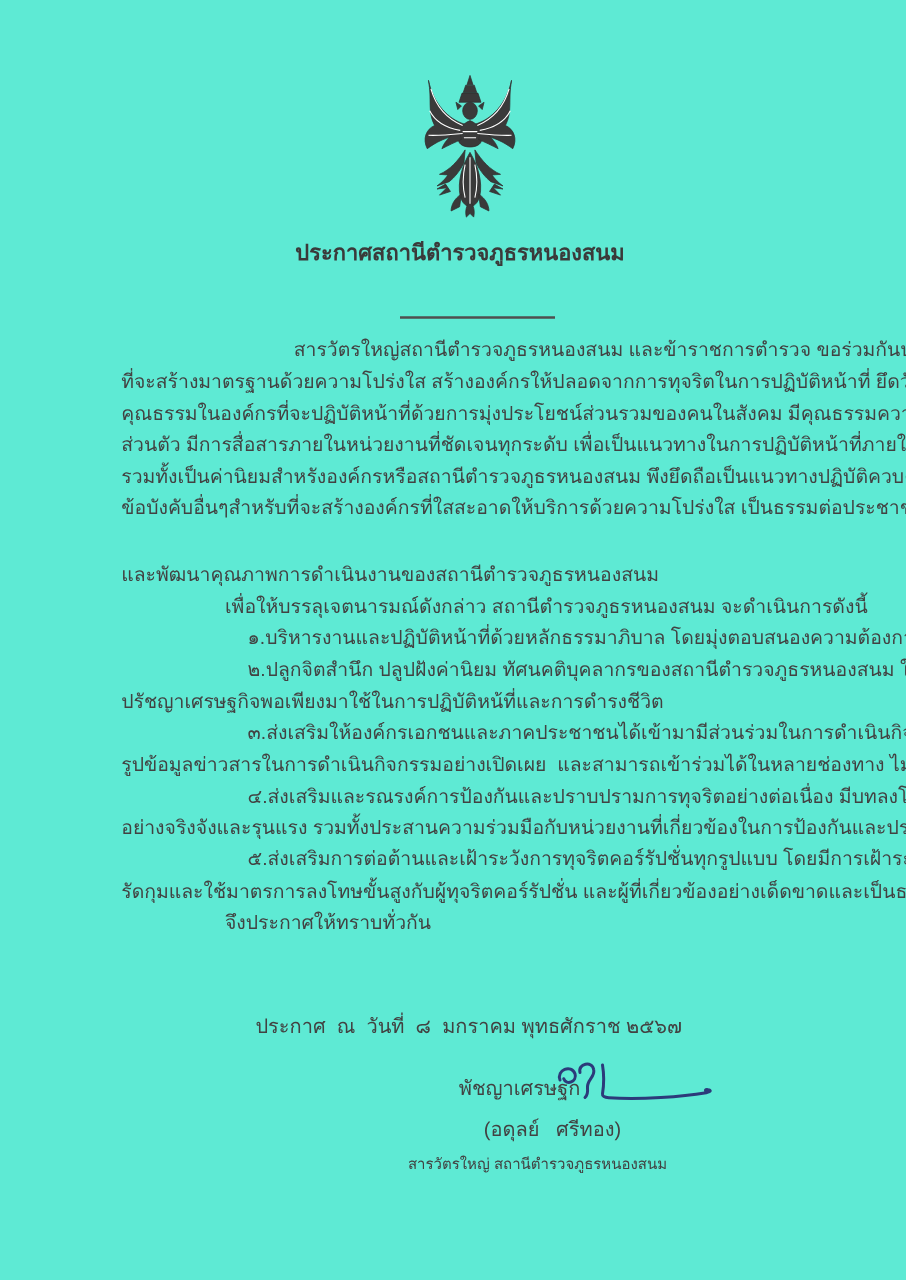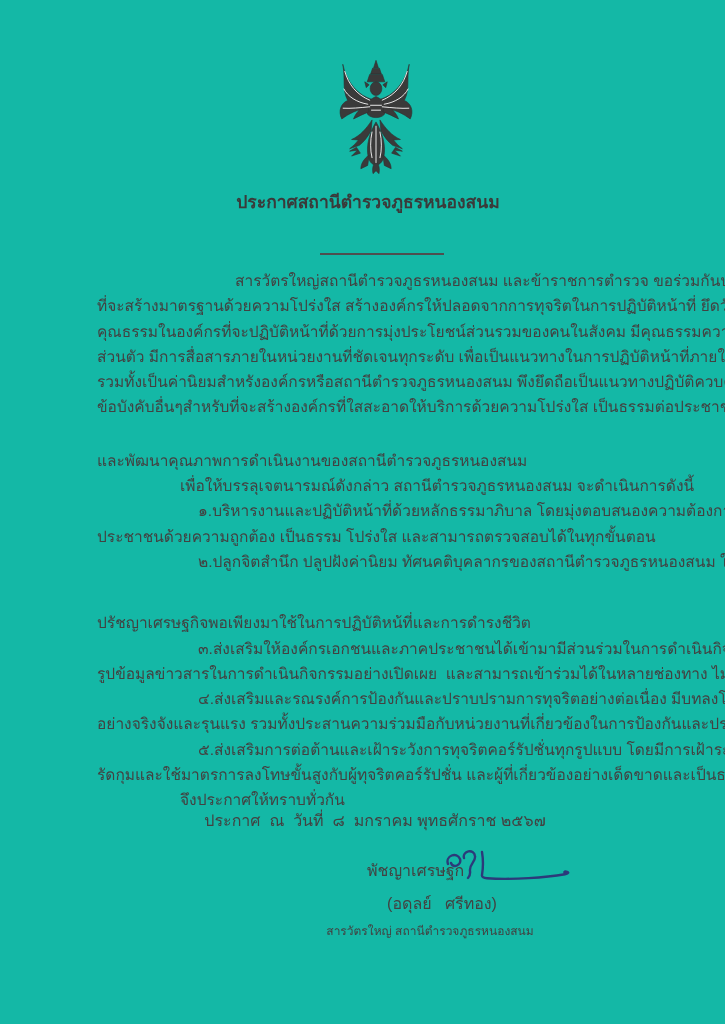--- a/index.html
+++ b/index.html
@@ -1,19 +1,19 @@
 <!DOCTYPE html>
 <html><head>
 <meta charset="utf-8">
 <style>
   html,body{margin:0;padding:0;background:#ffffff;}
   .page{
     position:relative;
     width:725px;height:1024px;
-    background:#14b8a6;
+    background:#5eead4;
     font-family:"Liberation Sans", sans-serif;
     color:#424242;
     overflow:hidden;
   }
   .emblem{position:absolute;left:333px;top:58px;width:86px;height:118px;}
   .doc-title{
     position:absolute;top:188px;left:368px;transform:translateX(-50%);
     font-size:17.5px;font-weight:bold;color:#3a3a3a;white-space:pre;
   }
   .subject-row{
@@ -105,23 +105,22 @@
   <div class="doc-body">
       <div class="body-line" style="padding-left: 138px;">สารวัตรใหญ่สถานีตำรวจภูธรหนองสนม และข้าราชการตำรวจ ขอร่วมกันประกาศเจตนารมณ์</div>
       <div class="body-line" style="padding-left: 0px;">ที่จะสร้างมาตรฐานด้วยความโปร่งใส สร้างองค์กรให้ปลอดจากการทุจริตในการปฏิบัติหน้าที่ ยึดวัฒนธรรม</div>
       <div class="body-line" style="padding-left: 0px;">คุณธรรมในองค์กรที่จะปฏิบัติหน้าที่ด้วยการมุ่งประโยชน์ส่วนรวมของคนในสังคม มีคุณธรรมความสัมพันธ์</div>
       <div class="body-line" style="padding-left: 0px;">ส่วนตัว มีการสื่อสารภายในหน่วยงานที่ชัดเจนทุกระดับ เพื่อเป็นแนวทางในการปฏิบัติหน้าที่ภายในองค์กร</div>
       <div class="body-line" style="padding-left: 0px;">รวมทั้งเป็นค่านิยมสำหรังองค์กรหรือสถานีตำรวจภูธรหนองสนม พึงยึดถือเป็นแนวทางปฏิบัติควบคู่กับกฎ</div>
       <div class="body-line" style="padding-left: 0px;">ข้อบังคับอื่นๆสำหรับที่จะสร้างองค์กรที่ใสสะอาดให้บริการด้วยความโปร่งใส เป็นธรรมต่อประชาชนผู้รับบริการ</div>
       <div class="body-line" style="padding-left: 0px; margin-top: 28px;">และพัฒนาคุณภาพการดำเนินงานของสถานีตำรวจภูธรหนองสนม</div>
       <div class="body-line" style="padding-left: 83px;">เพื่อให้บรรลุเจตนารมณ์ดังกล่าว สถานีตำรวจภูธรหนองสนม จะดำเนินการดังนี้</div>
       <div class="body-line" style="padding-left: 101px;">๑.บริหารงานและปฏิบัติหน้าที่ด้วยหลักธรรมาภิบาล โดยมุ่งตอบสนองความต้องการของ</div>
-      <div class="body-line" style="padding-left: 0px;">ประชาชนด้วยความถูกต้อง เป็นธรรม โปร่งใส และสามารถตรวจสอบได้ในทุกขั้นตอน</div>
       <div class="body-line" style="padding-left: 101px;">๒.ปลูกจิตสำนึก ปลูปฝังค่านิยม ทัศนคติบุคลากรของสถานีตำรวจภูธรหนองสนม ให้ยึดหลัก</div>
-      <div class="body-line" style="padding-left: 0px; margin-top: 36px;">ปรัชญาเศรษฐกิจพอเพียงมาใช้ในการปฏิบัติหน้ที่และการดำรงชีวิต</div>
+      <div class="body-line" style="padding-left: 0px;">ปรัชญาเศรษฐกิจพอเพียงมาใช้ในการปฏิบัติหน้ที่และการดำรงชีวิต</div>
       <div class="body-line" style="padding-left: 101px;">๓.ส่งเสริมให้องค์กรเอกชนและภาคประชาชนได้เข้ามามีส่วนร่วมในการดำเนินกิจกรรมและรับ</div>
       <div class="body-line" style="padding-left: 0px;">รูปข้อมูลข่าวสารในการดำเนินกิจกรรมอย่างเปิดเผย  และสามารถเข้าร่วมได้ในหลายช่องทาง ไม่ว่าทาง</div>
       <div class="body-line" style="padding-left: 101px;">๔.ส่งเสริมและรณรงค์การป้องกันและปราบปรามการทุจริตอย่างต่อเนื่อง มีบทลงโทษผู้ทุจริต</div>
       <div class="body-line" style="padding-left: 0px;">อย่างจริงจังและรุนแรง รวมทั้งประสานความร่วมมือกับหน่วยงานที่เกี่ยวข้องในการป้องกันและปราบปรามทุจริต</div>
       <div class="body-line" style="padding-left: 101px;">๕.ส่งเสริมการต่อต้านและเฝ้าระวังการทุจริตคอร์รัปชั่นทุกรูปแบบ โดยมีการเฝ้าระวังอย่าง</div>
       <div class="body-line" style="padding-left: 0px;">รัดกุมและใช้มาตรการลงโทษขั้นสูงกับผู้ทุจริตคอร์รัปชั่น และผู้ที่เกี่ยวข้องอย่างเด็ดขาดและเป็นธรรม</div>
       <div class="body-line" style="padding-left: 83px;">จึงประกาศให้ทราบทั่วกัน</div>
     </div>
 
   <div class="date-line">ประกาศ  ณ  วันที่  ๘  มกราคม พุทธศักราช ๒๕๖๗</div>

